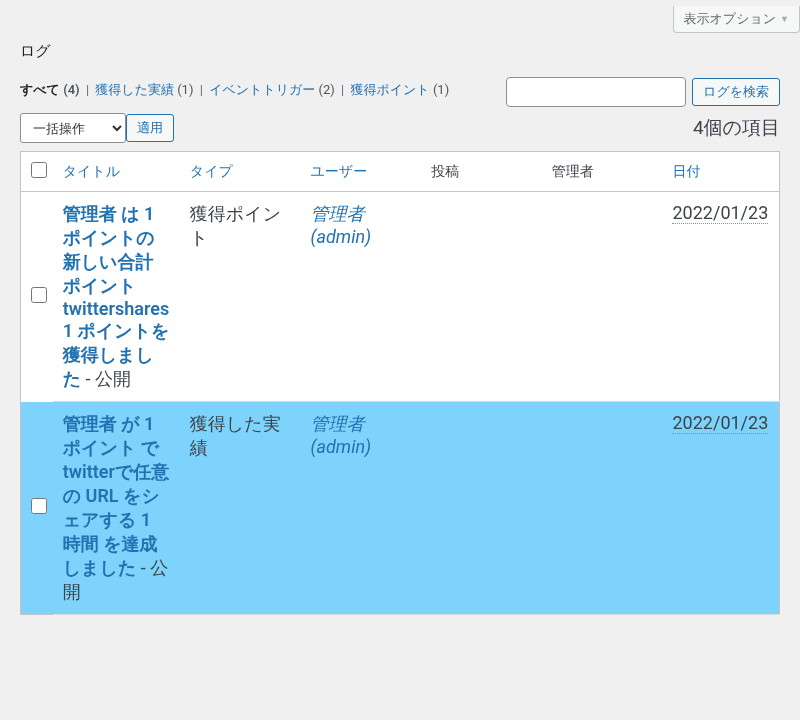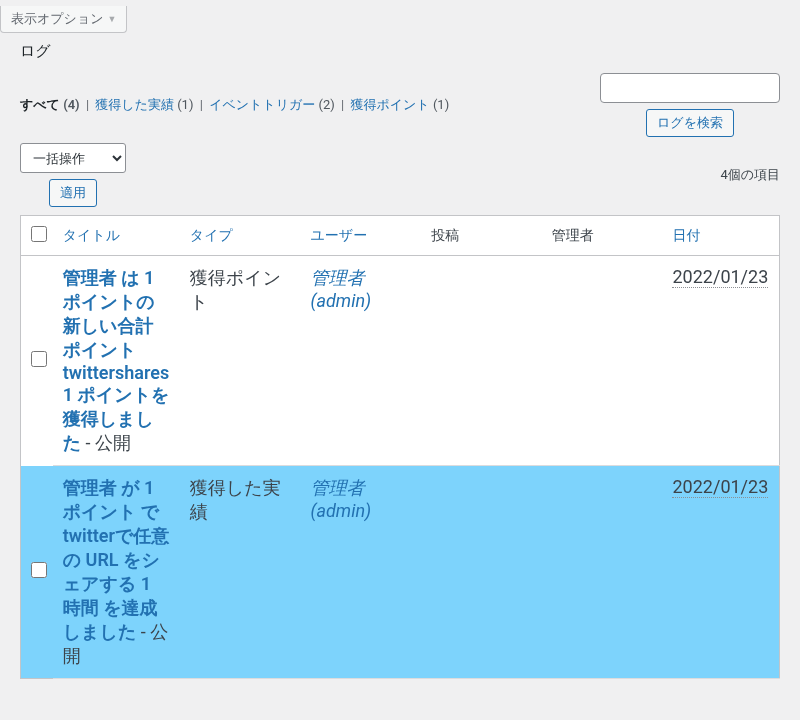--- a/index.html
+++ b/index.html
@@ -7,22 +7,22 @@
       font-family: -apple-system, BlinkMacSystemFont, "Segoe UI", Roboto, "Hiragino Kaku Gothic Pro", "Yu Gothic", sans-serif;
       font-size: 13px;
       color: #3c434a;
       background: #f0f0f1;
       padding: 0;
       width: 800px;
     }
     .wrap { padding: 0 20px 20px 20px; }
     .top-row {
       display: flex;
-      justify-content: flex-start;
-      padding: 6px 16px 0 0;
+      justify-content: flex-end;
+      padding: 6px 0 0 0;
     }
     .screen-options-btn {
       background: #f6f7f7;
       border: 1px solid #c3c4c7;
       border-top: none;
       border-radius: 0 0 4px 4px;
       padding: 4px 10px;
       font-size: 13px;
       color: #646970;
       cursor: pointer;
@@ -37,33 +37,33 @@
     }
     h1.page-title {
       font-size: 15px;
       font-weight: 400;
       color: #1d2327;
       padding: 9px 0 4px 0;
     }
     .tablenav-top {
       display: flex;
       justify-content: space-between;
-      align-items: center;
+      align-items: flex-end;
       margin-top: 8px;
     }
     .subsubsub {
       font-size: 13px;
       color: #646970;
       padding: 8px 0;
     }
     .subsubsub a { color: #2271b1; text-decoration: none; }
     .subsubsub .current { font-weight: 600; color: #1d2327; }
     .subsubsub .count { color: #50575e; }
     .subsubsub .sep { color: #646970; margin: 0 3px; }
-    .search-box { display: flex; gap: 6px; align-items: center; flex-direction: column; }
+    .search-box { display: flex; gap: 6px; align-items: center; }
     .search-box input[type="search"] {
       border: 1px solid #8c8f94;
       border-radius: 4px;
       padding: 2px 8px;
       height: 30px;
       width: 180px;
       background: #fff;
     }
     .button {
       background: #f6f7f7;
@@ -73,31 +73,31 @@
       padding: 4px 10px;
       font-size: 13px;
       cursor: pointer;
     }
     .bulk-row {
       display: flex;
       justify-content: space-between;
       align-items: center;
       padding: 6px 0 8px 0;
     }
-    .bulkactions { display: flex; gap: 6px; align-items: center; flex-direction: column; }
+    .bulkactions { display: flex; align-items: center; }
     .bulkactions select {
       border: 1px solid #8c8f94;
       border-radius: 3px;
       padding: 0 24px 0 8px;
       height: 30px;
       font-size: 13px;
       background: #fff;
       color: #2c3338;
     }
-    .displaying-num { font-size: 13px; color: #3c434a; }
+    .displaying-num { font-size: 19px; color: #3c434a; }
     table.wp-list-table {
       width: 100%;
       border-collapse: collapse;
       background: #fff;
       border: 1px solid #c3c4c7;
     }
     table.wp-list-table thead th,
     table.wp-list-table thead td {
       text-align: left;
       padding: 10px 10px;

